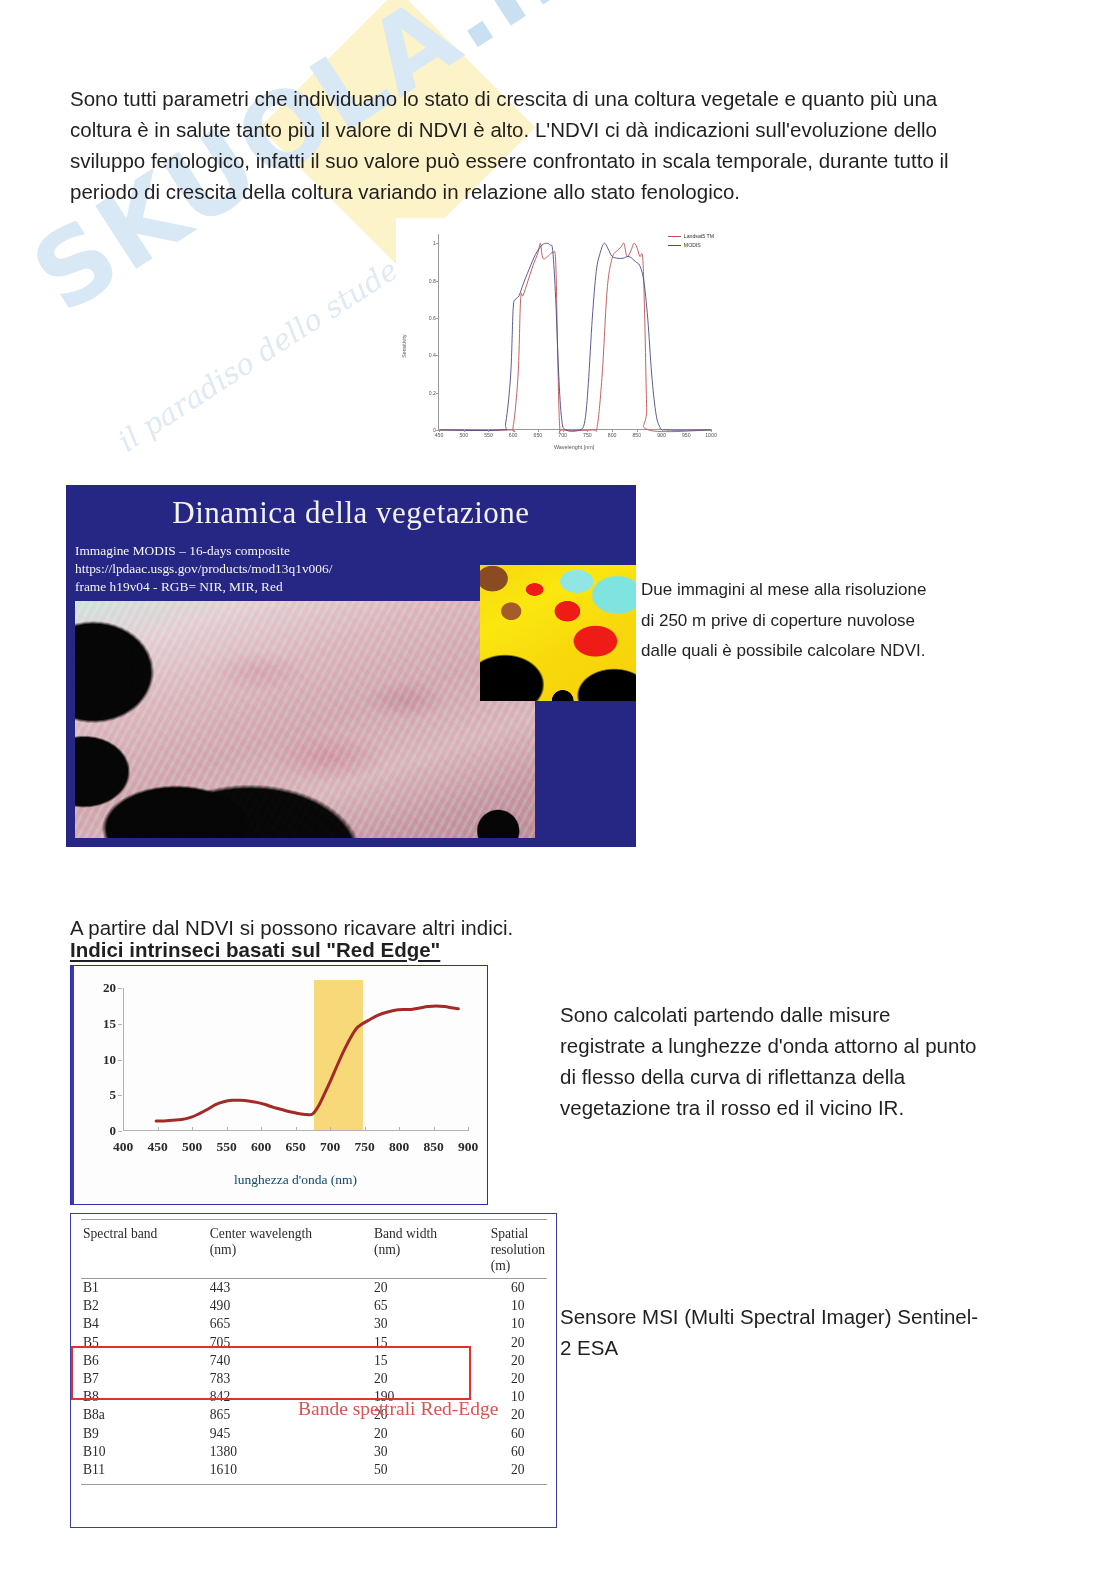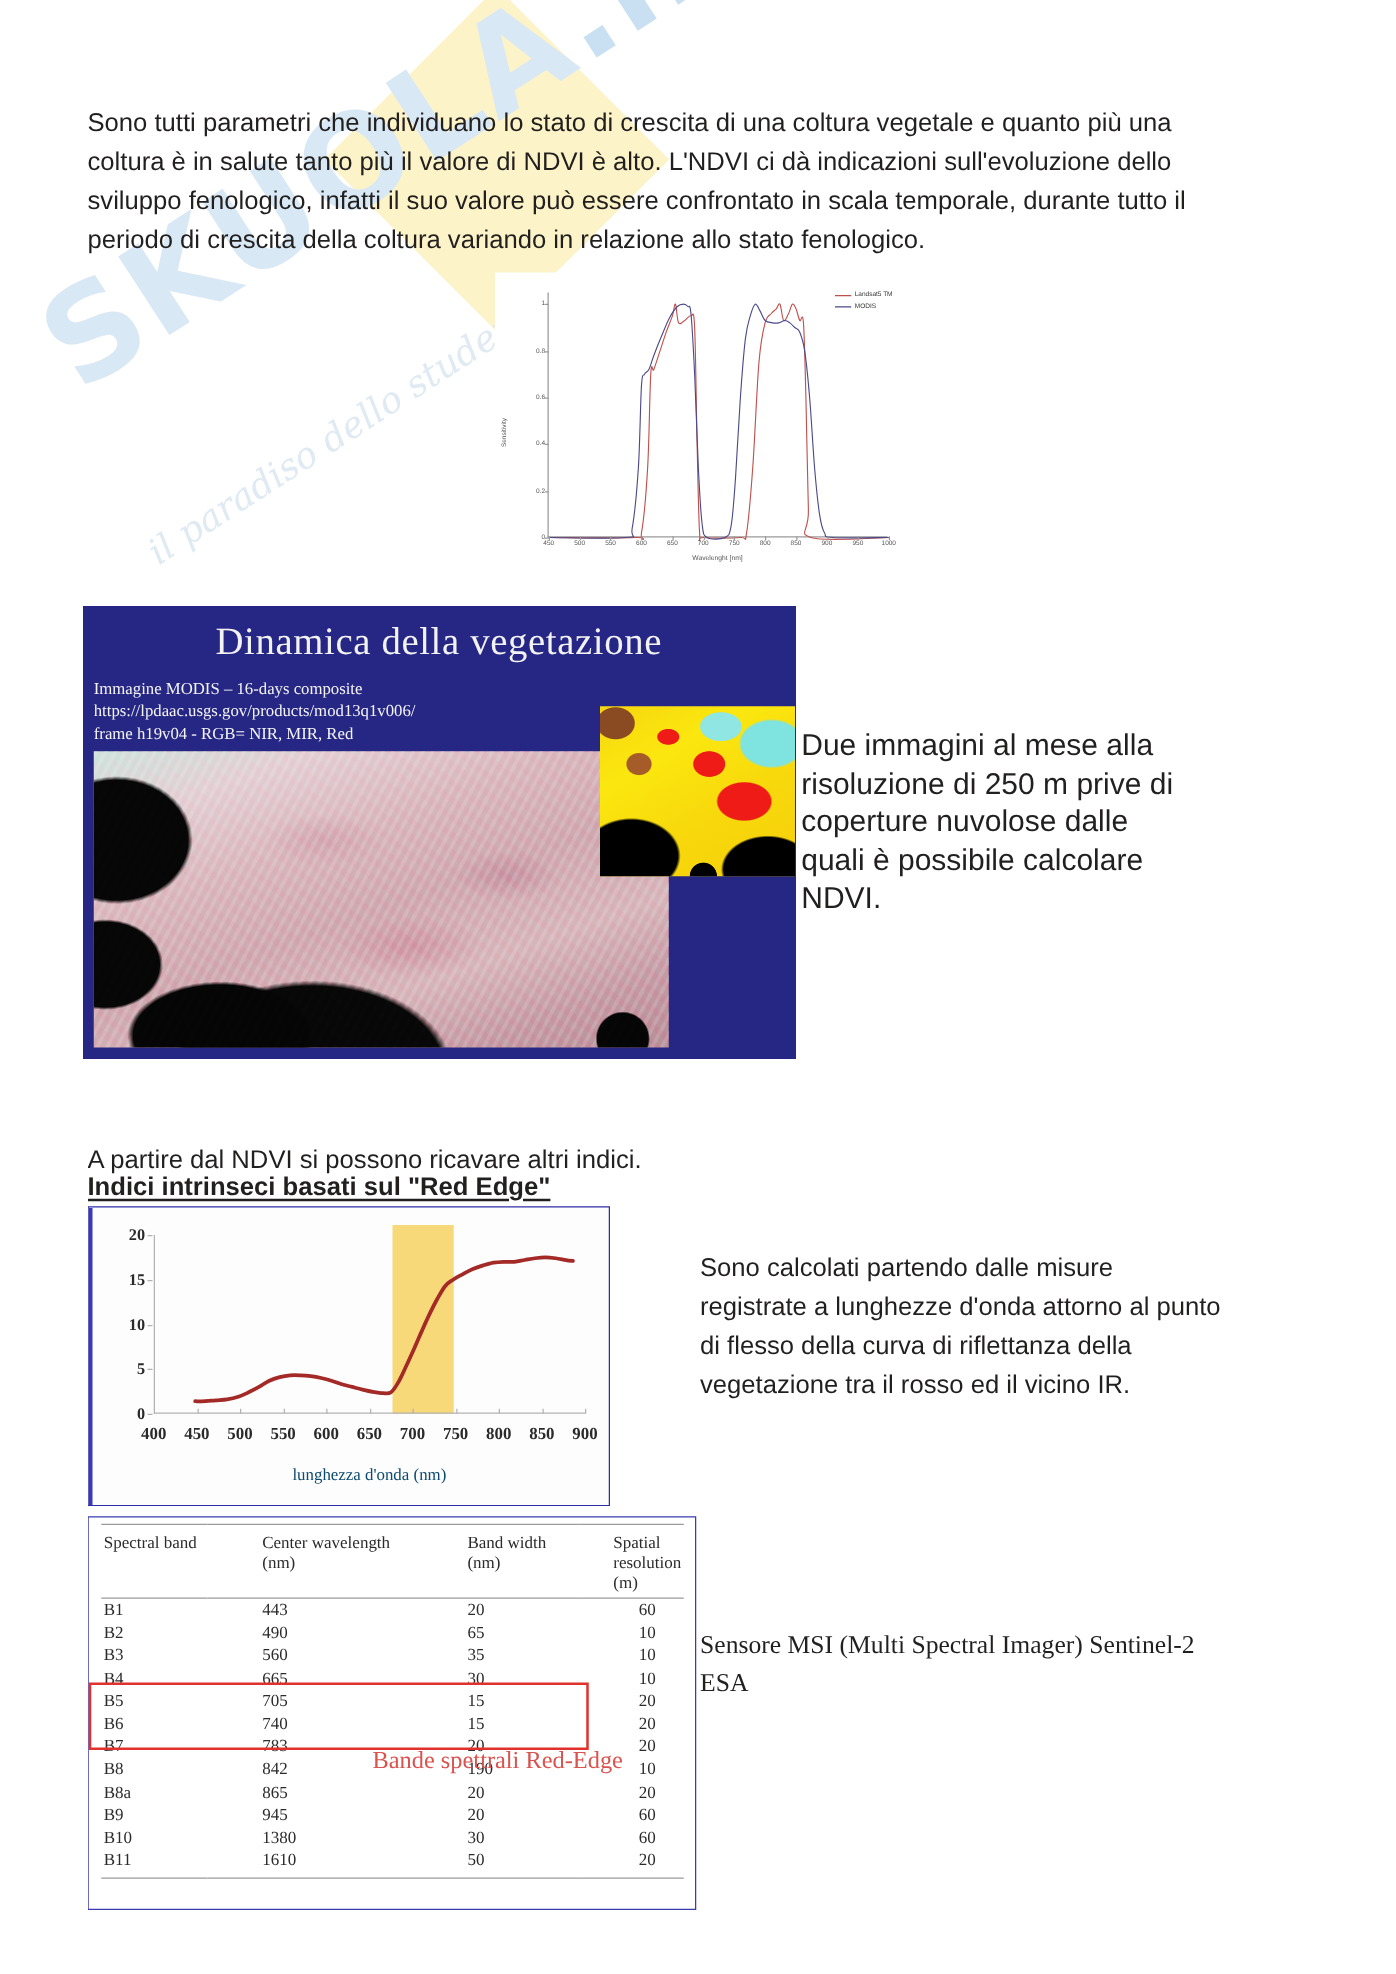--- a/index.html
+++ b/index.html
@@ -63,30 +63,30 @@
   }
   .para {
     position: absolute;
     font-family: "Liberation Sans", sans-serif;
     font-size: 20.5px;
     line-height: 31px;
     color: #221f1f;
   }
 
   #intro-paragraph { left: 70px; top: 62px; width: 925px; }
-  #ndvi-caption   { left: 641px; top: 558px; width: 300px; font-size: 24px; line-height: 30.5px;}
+  #ndvi-caption   { left: 641px; top: 558px; width: 300px; font-size: 17px; line-height: 30.5px;}
   #indici-intro   { left: 70px; top: 891px; width: 700px; }
   #rededge-heading{
     left: 70px; top: 934px;
     font-weight: bold; font-size: 20.5px;
     text-decoration: underline;
     text-underline-offset: 3px;
   }
   #rededge-caption{ left: 560px; top: 978px; width: 420px; }
-  #msi-caption    { left: 560px; top: 1280px; width: 420px; font-family: Liberation Serif, serif; }
+  #msi-caption    { left: 560px; top: 1280px; width: 420px; }
 
   
   #chart-sensitivity {
     position: absolute;
     left: 396px; top: 218px;
     width: 330px; height: 250px;
     background: #ffffff;
   }
   .c1-plot {
     position: absolute;
@@ -480,26 +480,20 @@
             <td class="col-width">20</td>
             <td class="col-res">60</td>
           </tr>
           <tr>
             <td class="col-band">B2</td>
             <td class="col-center">490</td>
             <td class="col-width">65</td>
             <td class="col-res">10</td>
           </tr>
           <tr>
-            <td class="col-band">B3</td>
-            <td class="col-center">560</td>
-            <td class="col-width">35</td>
-            <td class="col-res">10</td>
-          </tr>
-          <tr>
             <td class="col-band">B4</td>
             <td class="col-center">665</td>
             <td class="col-width">30</td>
             <td class="col-res">10</td>
           </tr>
           <tr>
             <td class="col-band">B5</td>
             <td class="col-center">705</td>
             <td class="col-width">15</td>
             <td class="col-res">20</td>

